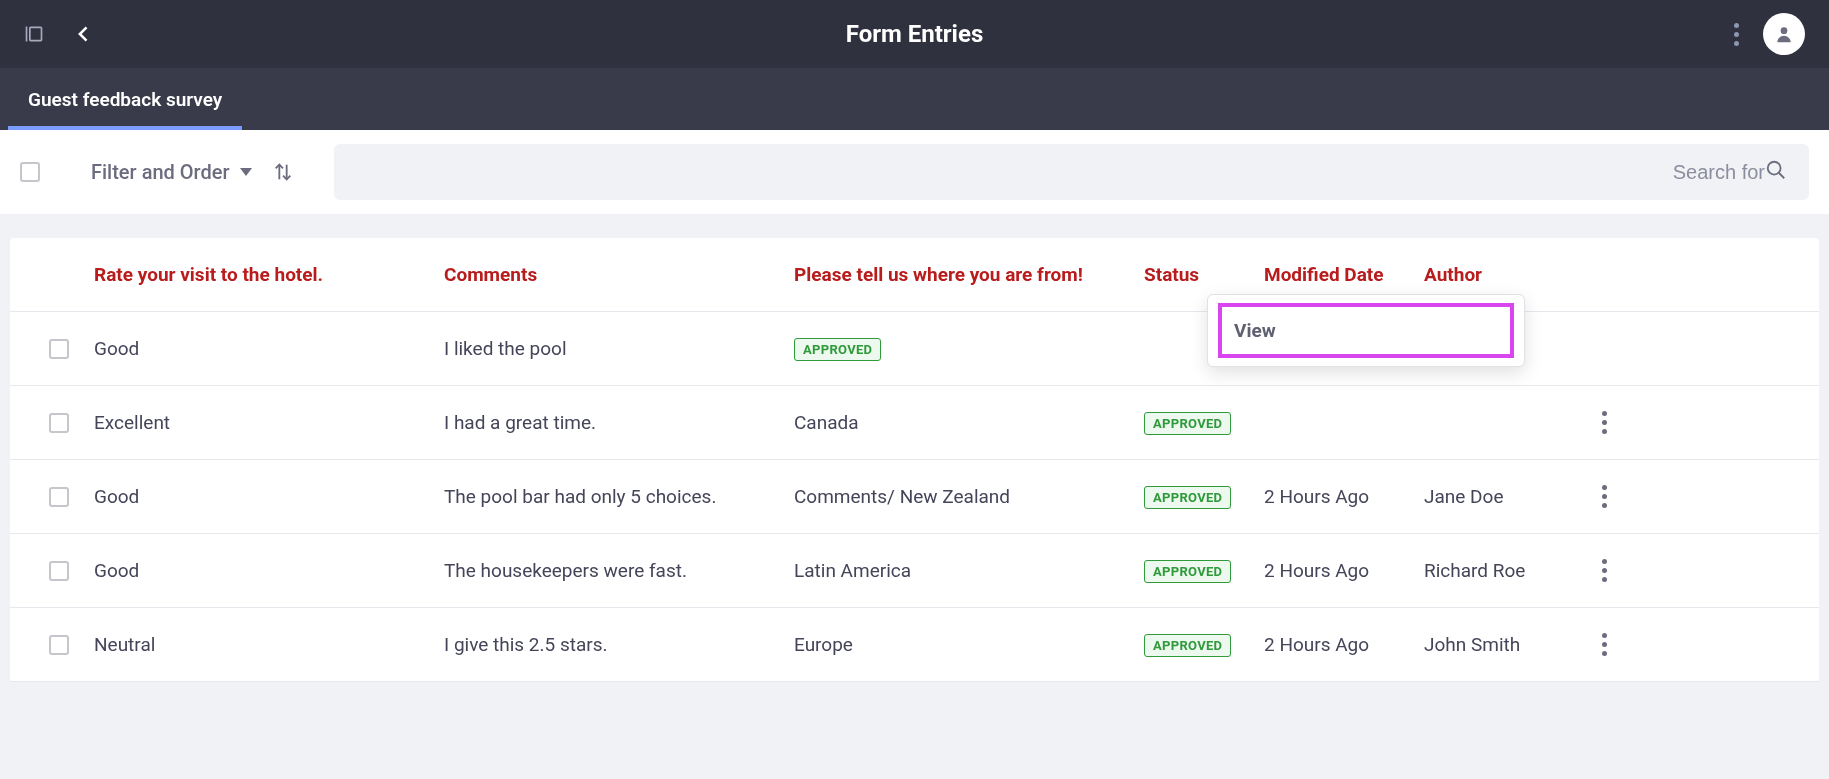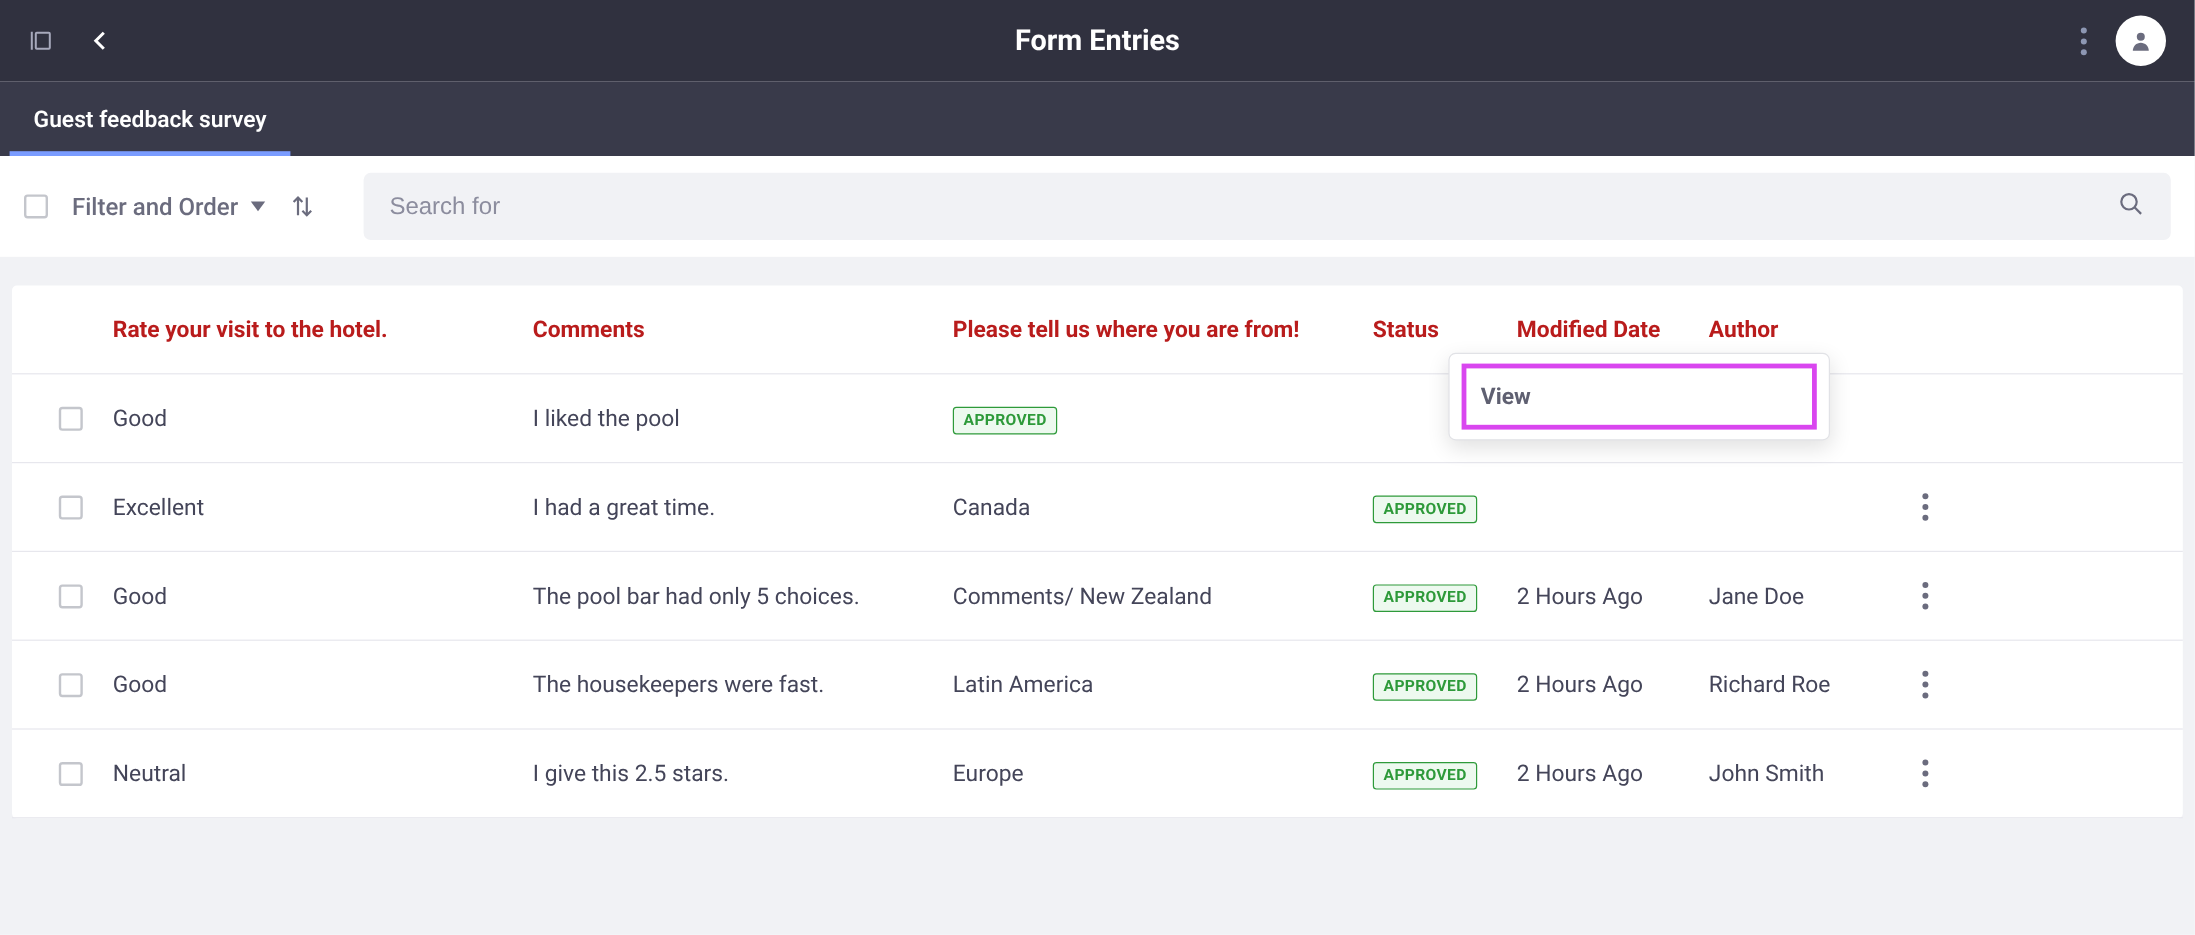--- a/index.html
+++ b/index.html
@@ -80,20 +80,21 @@
     .checkbox {
       width: 20px; height: 20px;
       border: 2px solid #c4c6cc;
       border-radius: 3px;
       background: #fff;
     }
     .filter-order {
       display: flex; align-items: center; gap: 10px;
       font-size: 20px; color: #6b6c7e; font-weight: 500;
       cursor: pointer;
+      margin-left: 31px;
     }
     .caret-down {
       width: 0; height: 0;
       border-left: 6px solid transparent;
       border-right: 6px solid transparent;
       border-top: 8px solid #6b6c7e;
     }
     .sort-icon svg { width: 22px; height: 22px; stroke: #6b6c7e; }
     .search-box {
       flex: 1;
@@ -105,20 +106,21 @@
       padding: 0 22px;
       margin-left: 20px;
     }
     .search-box input {
       flex: 1;
       border: none;
       background: transparent;
       font-size: 20px;
       color: #6b6c7e;
       outline: none;
+      text-align: right;
     }
     .search-box input::placeholder { color: #8c8d9e; }
     .search-icon svg { width: 22px; height: 22px; stroke: #6b6c7e; fill: none; }
 
     .content { padding: 24px 10px 0 10px; }
     .table-container {
       background: #fff;
       border-radius: 4px;
       overflow: visible;
       position: relative;

